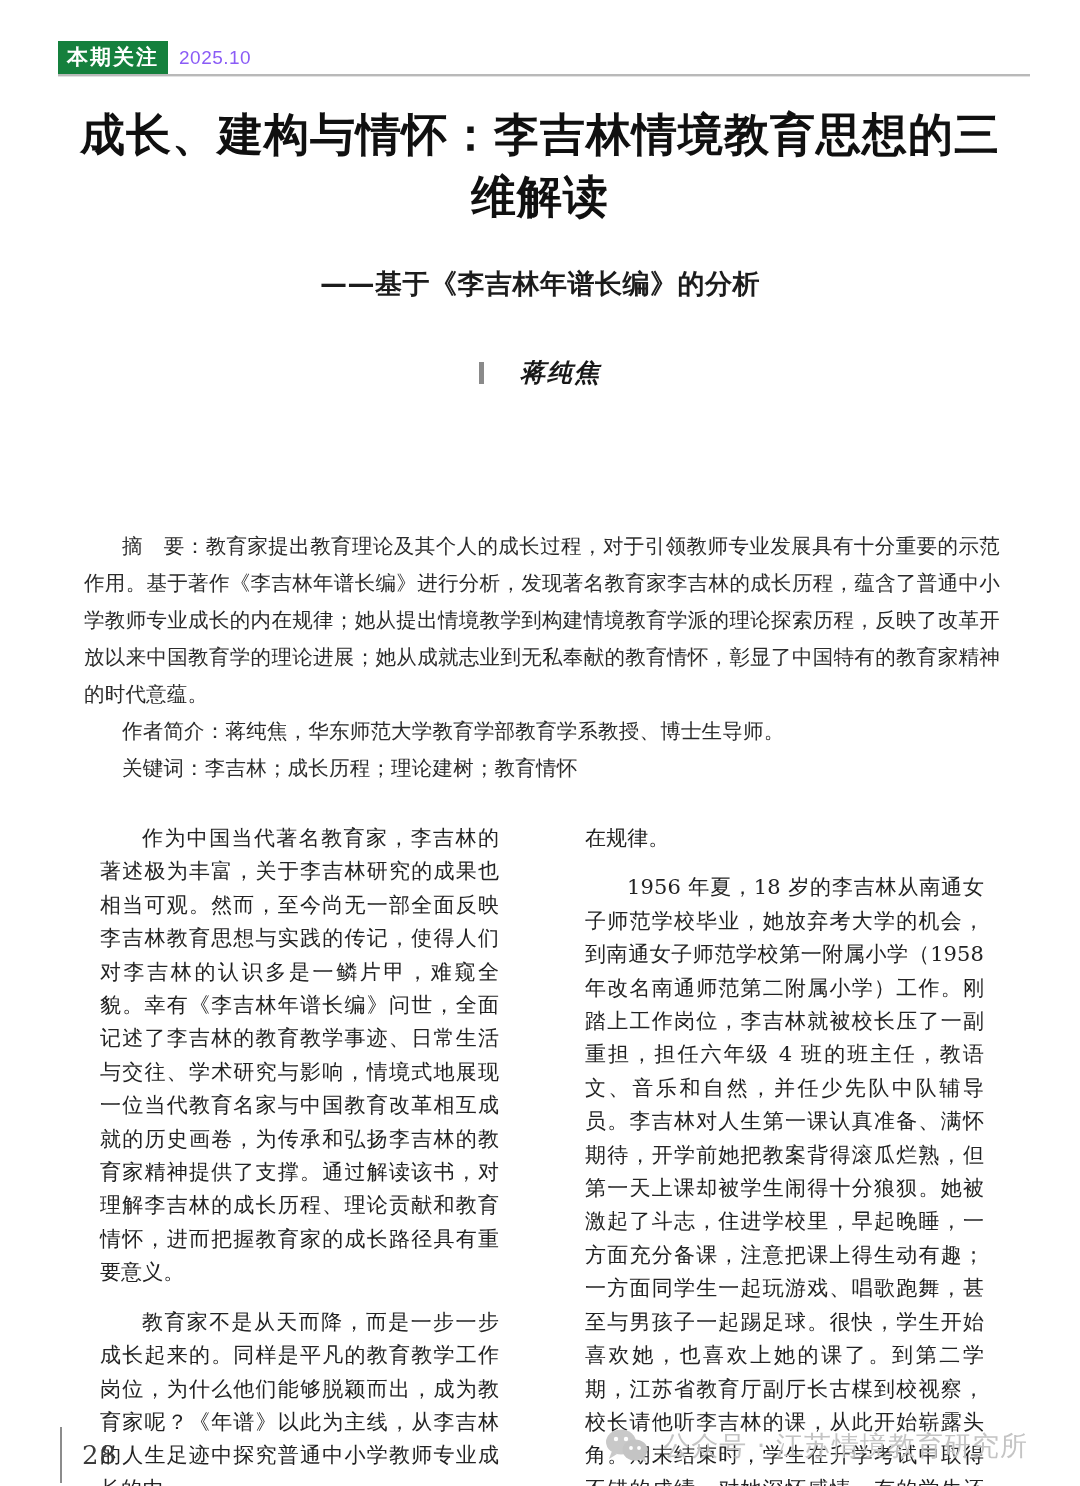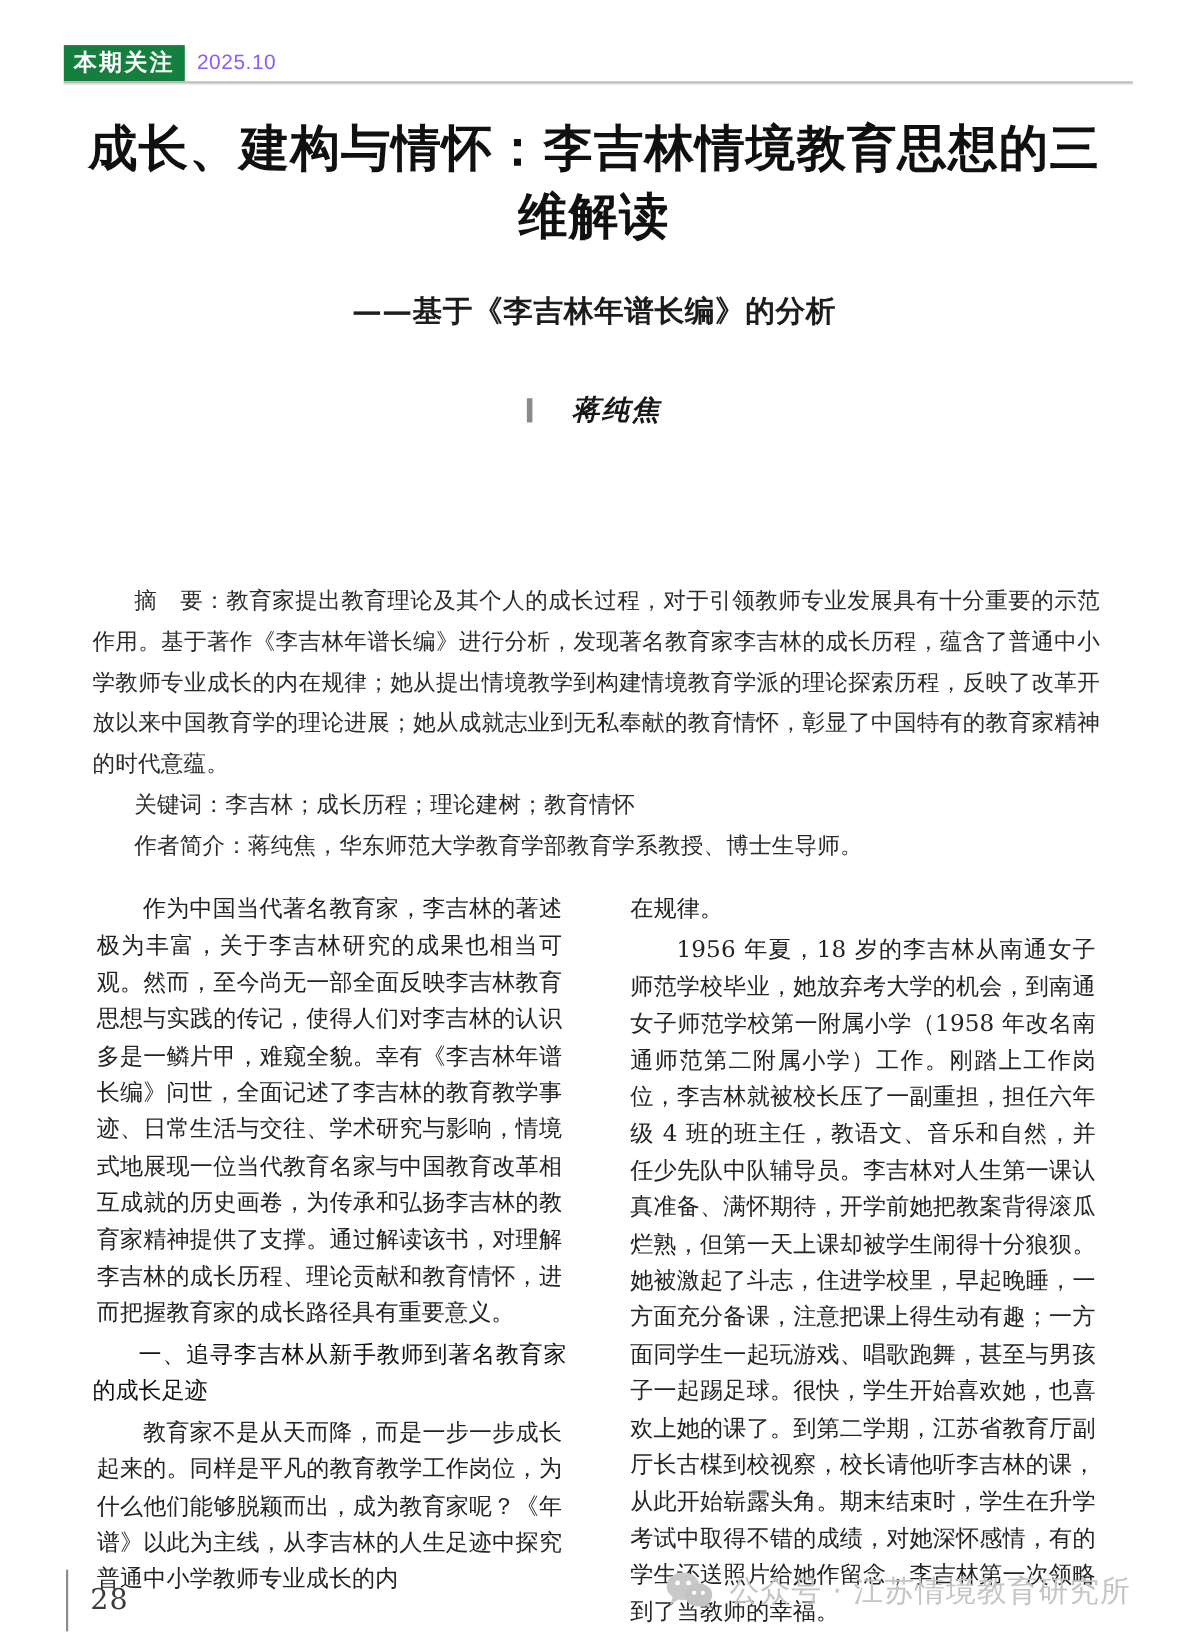--- a/index.html
+++ b/index.html
@@ -164,21 +164,21 @@
   }
   .column {
     width: 431px;
     flex: 0 0 431px;
   }
   .body-para {
     font-family: "DejaVu Serif", "Liberation Serif", serif;
     font-size: 21px;
     line-height: 33.4px;
     color: #232323;
-    margin: 4px;
+    margin: 16px;
     text-align: justify;
     text-justify: inter-ideograph;
     text-indent: 42px;
     letter-spacing: 0.1px;
   }
   .body-para.cont {
     text-indent: 0;
   }
   .section-heading {
     font-family: "DejaVu Serif", "Liberation Serif", serif;
@@ -270,28 +270,27 @@
     <h1 class="doc-title">成长、建构与情怀：李吉林情境教育思想的三维解读</h1>
     <div class="doc-subtitle">——基于《李吉林年谱长编》的分析</div>
   </div>
 
   <div class="author-row">
     <span class="author-mark"></span><span class="author-name">蒋纯焦</span>
   </div>
 
   <div class="abstract-block">
     <p class="abstract-para">摘　要：教育家提出教育理论及其个人的成长过程，对于引领教师专业发展具有十分重要的示范作用。基于著作《李吉林年谱长编》进行分析，发现著名教育家李吉林的成长历程，蕴含了普通中小学教师专业成长的内在规律；她从提出情境教学到构建情境教育学派的理论探索历程，反映了改革开放以来中国教育学的理论进展；她从成就志业到无私奉献的教育情怀，彰显了中国特有的教育家精神的时代意蕴。</p>
+    <p class="meta-line">作者简介：蒋纯焦，华东师范大学教育学部教育学系教授、博士生导师。</p>
     <p class="meta-line">关键词：李吉林；成长历程；理论建树；教育情怀</p>
-    <p class="meta-line">作者简介：蒋纯焦，华东师范大学教育学部教育学系教授、博士生导师。</p>
   </div>
 
   <div class="columns">
     <div class="column">
       <p class="body-para">作为中国当代著名教育家，李吉林的著述极为丰富，关于李吉林研究的成果也相当可观。然而，至今尚无一部全面反映李吉林教育思想与实践的传记，使得人们对李吉林的认识多是一鳞片甲，难窥全貌。幸有《李吉林年谱长编》问世，全面记述了李吉林的教育教学事迹、日常生活与交往、学术研究与影响，情境式地展现一位当代教育名家与中国教育改革相互成就的历史画卷，为传承和弘扬李吉林的教育家精神提供了支撑。通过解读该书，对理解李吉林的成长历程、理论贡献和教育情怀，进而把握教育家的成长路径具有重要意义。</p>
-      <p class="section-heading">一、追寻李吉林从新手教师到著名教育家的成长足迹</p>
       <p class="body-para">教育家不是从天而降，而是一步一步成长起来的。同样是平凡的教育教学工作岗位，为什么他们能够脱颖而出，成为教育家呢？《年谱》以此为主线，从李吉林的人生足迹中探究普通中小学教师专业成长的内</p>
     </div>
     <div class="column">
       <p class="body-para cont">在规律。</p>
       <p class="body-para">1956 年夏，18 岁的李吉林从南通女子师范学校毕业，她放弃考大学的机会，到南通女子师范学校第一附属小学（1958 年改名南通师范第二附属小学）工作。刚踏上工作岗位，李吉林就被校长压了一副重担，担任六年级 4 班的班主任，教语文、音乐和自然，并任少先队中队辅导员。李吉林对人生第一课认真准备、满怀期待，开学前她把教案背得滚瓜烂熟，但第一天上课却被学生闹得十分狼狈。她被激起了斗志，住进学校里，早起晚睡，一方面充分备课，注意把课上得生动有趣；一方面同学生一起玩游戏、唱歌跑舞，甚至与男孩子一起踢足球。很快，学生开始喜欢她，也喜欢上她的课了。到第二学期，江苏省教育厅副厅长古楳到校视察，校长请他听李吉林的课，从此开始崭露头角。期末结束时，学生在升学考试中取得不错的成绩，对她深怀感情，有的学生还送照片给她作留念，李吉林第一次领略到了当教师的幸福。</p>
     </div>
   </div>
 
   <div class="footer">
     <div class="corner-mark"></div>

